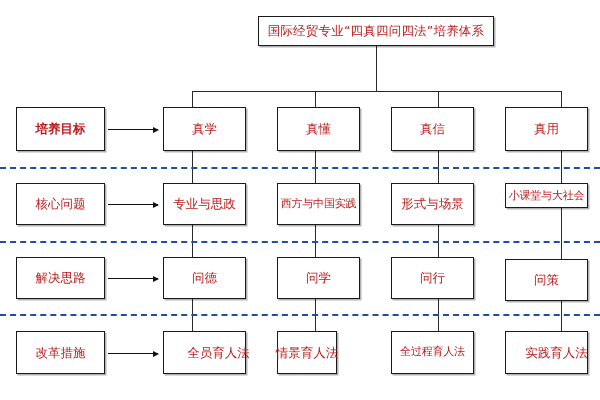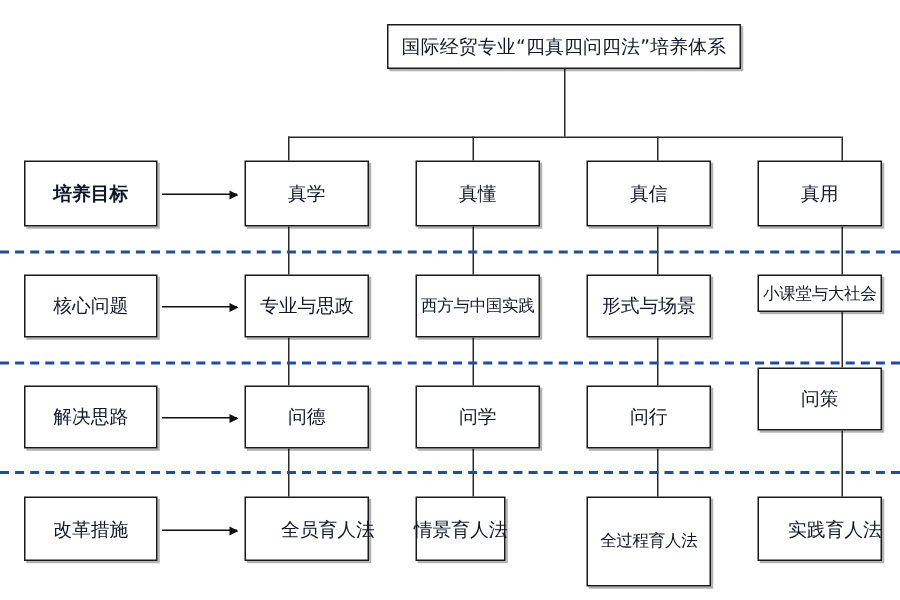--- a/index.html
+++ b/index.html
@@ -27,21 +27,21 @@
   .box {
     position: absolute;
     box-sizing: border-box;
     background: #ffffff;
     border: 1.3px solid #1a1a1a;
     box-shadow: 1.5px 1.5px 0 rgba(0,0,0,0.30);
     display: flex;
     align-items: center;
     justify-content: center;
     text-align: left;
-    color: #0f172a;
+    color: #b91c1c;
     line-height: 1.05;
     white-space: nowrap;
     z-index: 3;
   }
 
   .title-box {
     font-size: 12.5px;
     letter-spacing: 0.2px;
   }
 
@@ -170,37 +170,37 @@
 
   <div class="box cell-box" style="left:163px; top:257px; width:83px; height:42px;">
     <span>问德</span>
   </div>
   <div class="box cell-box" style="left:277px; top:257px; width:83px; height:42px;">
     <span>问学</span>
   </div>
   <div class="box cell-box" style="left:391px; top:257px; width:83px; height:42px;">
     <span>问行</span>
   </div>
-  <div class="box cell-box" style="left:505px; top:245px; width:83px; height:42px;">
+  <div class="box cell-box" style="left:505px; top:259px; width:83px; height:42px;">
     <span>问策</span>
   </div>
 
   <div class="sep" style="top:314px;"></div>
 
   <div class="box label-box" style="left:16px; top:331px; width:89px; height:43px;">
     <span>改革措施</span>
   </div>
   <div class="arrow" style="left:108px; top:353px; width:50px;"></div>
 
   <div class="box cell-box" style="left:163px; top:331px; width:83px; height:43px;padding-left:28px;">
     <span>全员育人法</span>
   </div>
   <div class="box cell-box" style="left:277px; top:331px; width:60px; height:43px;">
     <span>情景育人法</span>
   </div>
-  <div class="box cell-box small" style="left:391px; top:331px; width:83px; height:60px;">
+  <div class="box cell-box small" style="left:391px; top:331px; width:83px; height:43px;font-family:Liberation Mono, monospace;">
     <span>全过程育人法</span>
   </div>
   <div class="box cell-box" style="left:505px; top:331px; width:83px; height:43px;padding-left:20px;">
     <span>实践育人法</span>
   </div>
 
 </div>
 
 </body></html>

